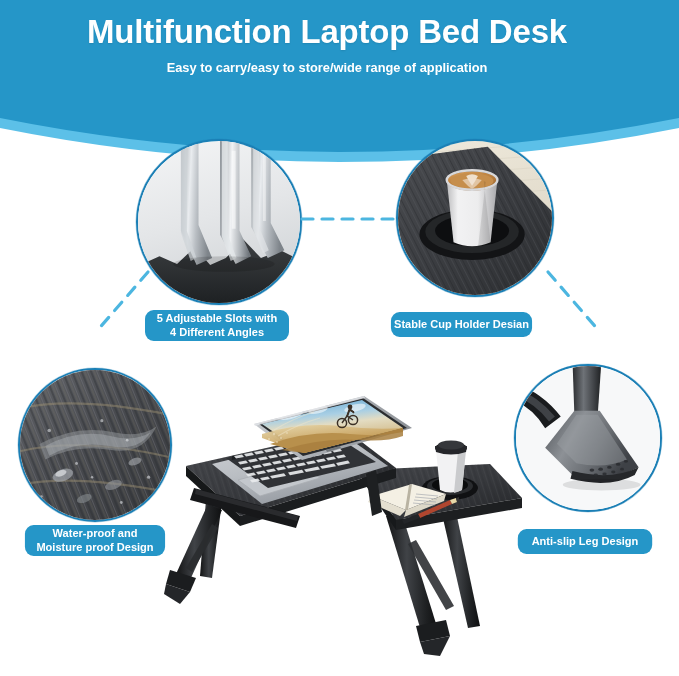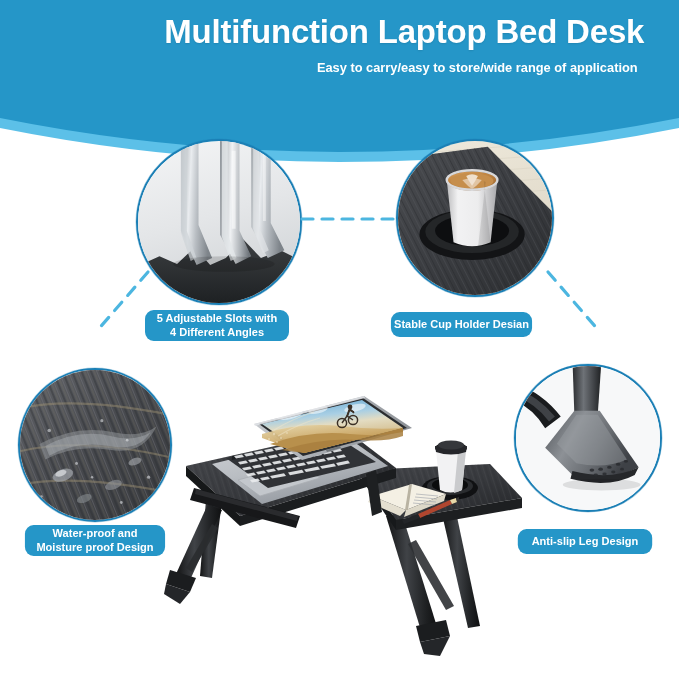--- a/index.html
+++ b/index.html
@@ -8,21 +8,21 @@
     background: #ffffff;
     font-family: "Liberation Sans", sans-serif;
     overflow: hidden;
     position: relative;
   }
   #stage { position: absolute; inset: 0; width: 679px; height: 676px; }
 
   
   .header-wrap { position: absolute; left: 0; top: 0; width: 679px; height: 185px; overflow: hidden; }
   .header-svg { position: absolute; left: 0; top: 0; }
-  .header-text { position: absolute; left: 0; top: 0; width: 654px; text-align: right; z-index: 4; }
+  .header-text { position: absolute; left: 0; top: 0; width: 654px; text-align: center; z-index: 4; }
   .title {
     margin-top: 12px;
     font-size: 34px; font-weight: bold; color: #ffffff;
     letter-spacing: -0.2px;
     font-family: "Liberation Sans Narrow", "Liberation Sans", sans-serif;
     transform: scaleX(0.97);
     text-shadow: 0 1px 2px rgba(0,0,0,0.10);
   }
   .subtitle {
     margin-top: 9px;

